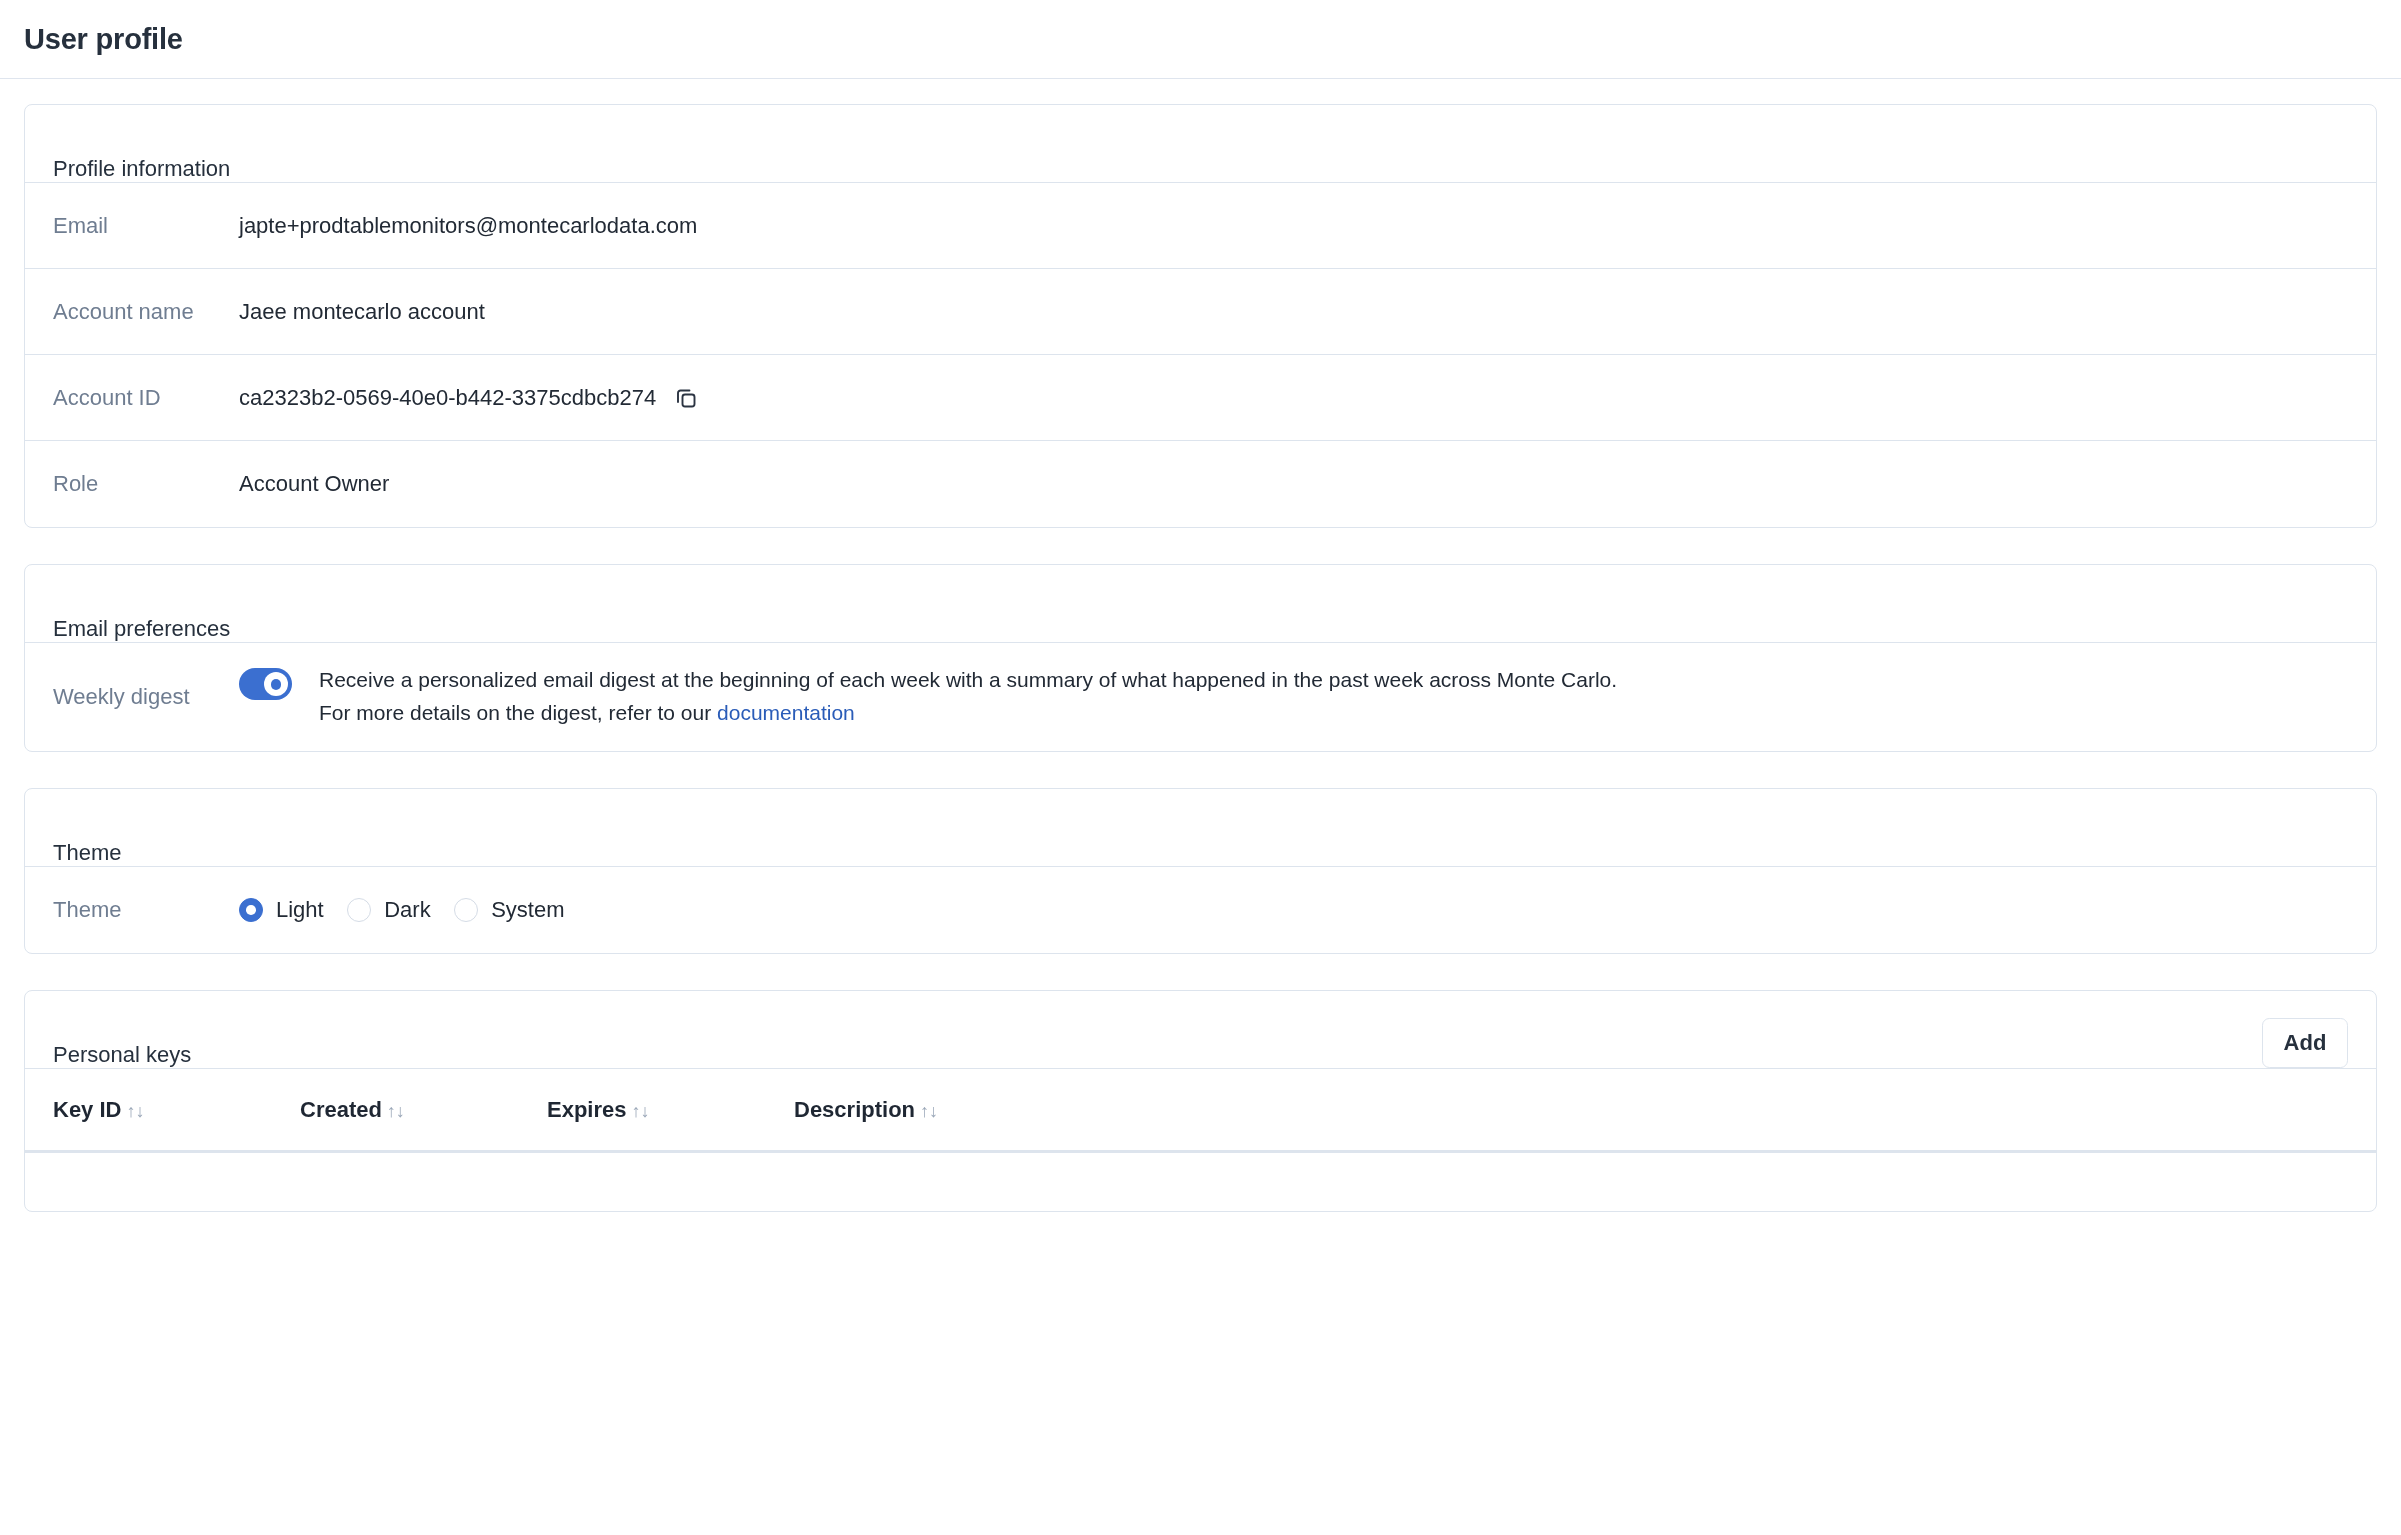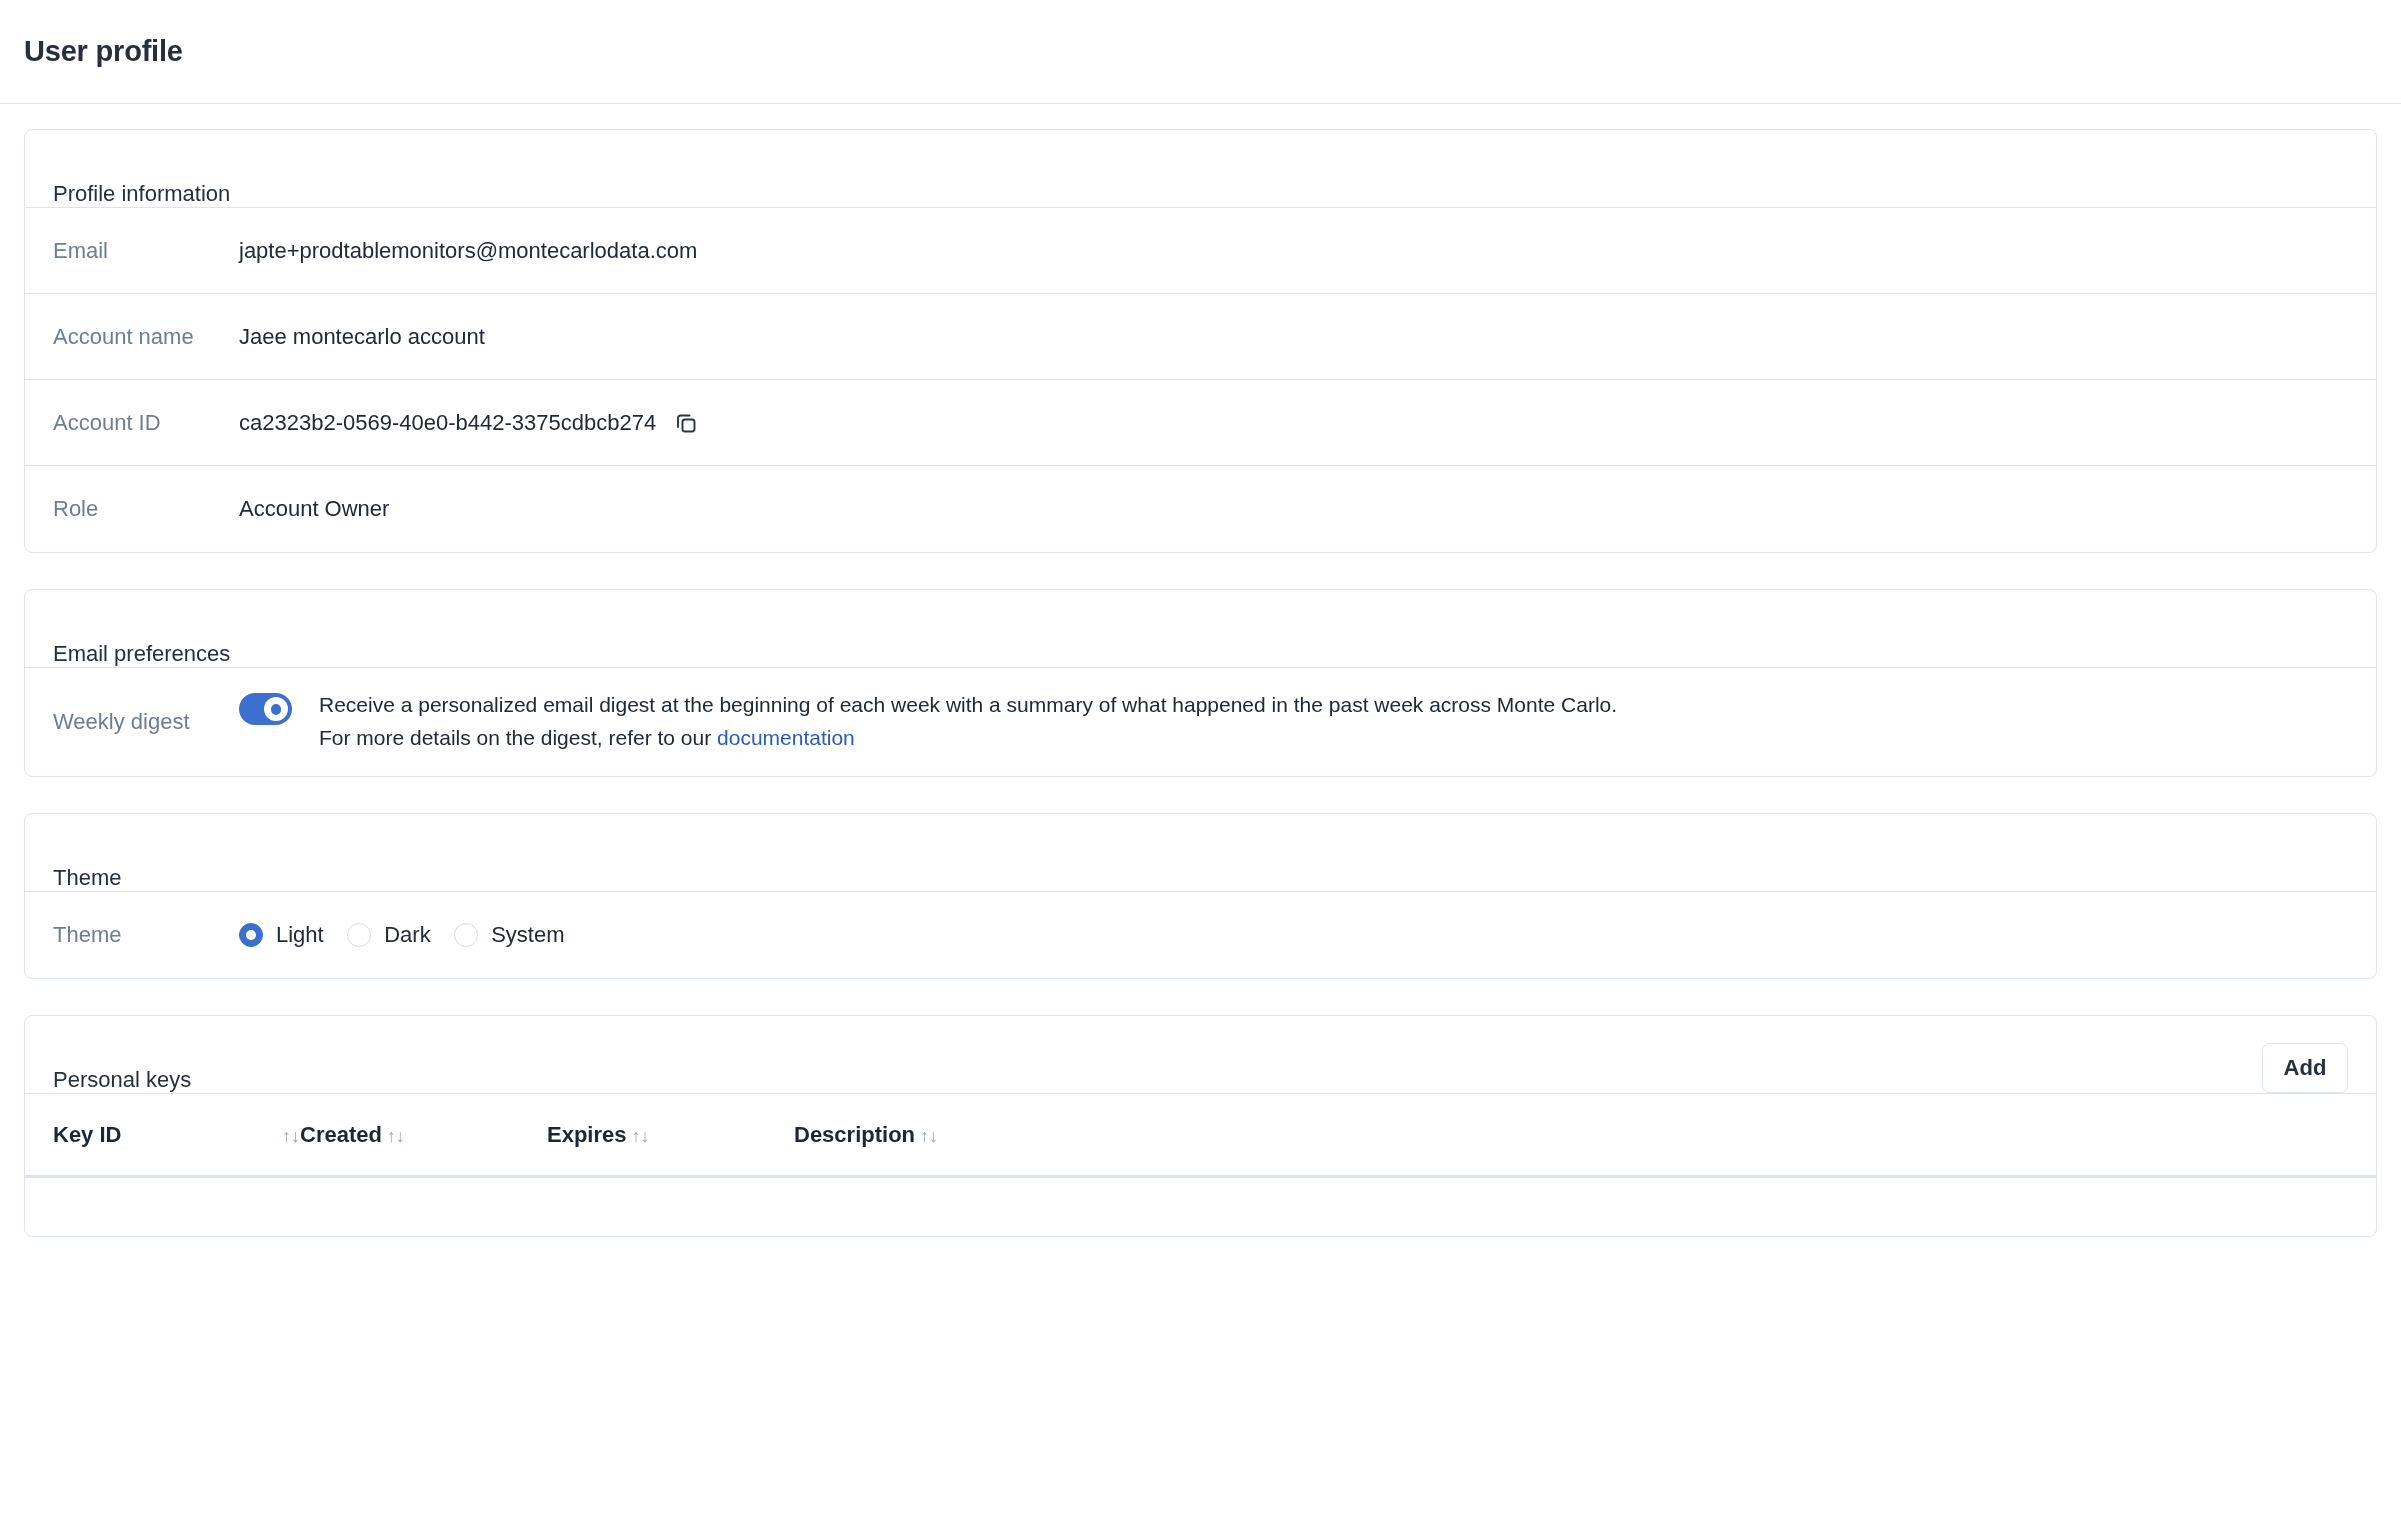--- a/index.html
+++ b/index.html
@@ -15,21 +15,21 @@
   .page {
     width: 2401px;
     height: 1536px;
     background: #ffffff;
     position: relative;
     overflow: hidden;
   }
 
   
   .topbar {
-    height: 104px;
+    height: 79px;
     display: flex;
     align-items: center;
     padding: 0 24px;
     border-bottom: 1.6px solid #dfe5ee;
   }
   .page-title {
     font-size: 29px;
     font-weight: 700;
     color: #26303d;
     letter-spacing: -0.2px;
@@ -236,21 +236,21 @@
     display: flex;
     align-items: baseline;
     gap: 4.9px;
     cursor: pointer;
   }
   .th .sort {
     font-size: 18px;
     color: #9aa7b8;
     font-weight: 400;
   }
-  .col-key  { width: 247px; flex: 0 0 247px; justify-content: space-between; }
+  .col-key  { width: 247px; flex: 0 0 247px; }
   .col-cre  { width: 247px; flex: 0 0 247px; }
   .col-exp  { width: 247px; flex: 0 0 247px; }
   .col-desc { flex: 1 1 auto; }
 
   .table-body {
     min-height: 58px;
   }
   .table-empty { height: 58px; }
 </style>
 </head>

